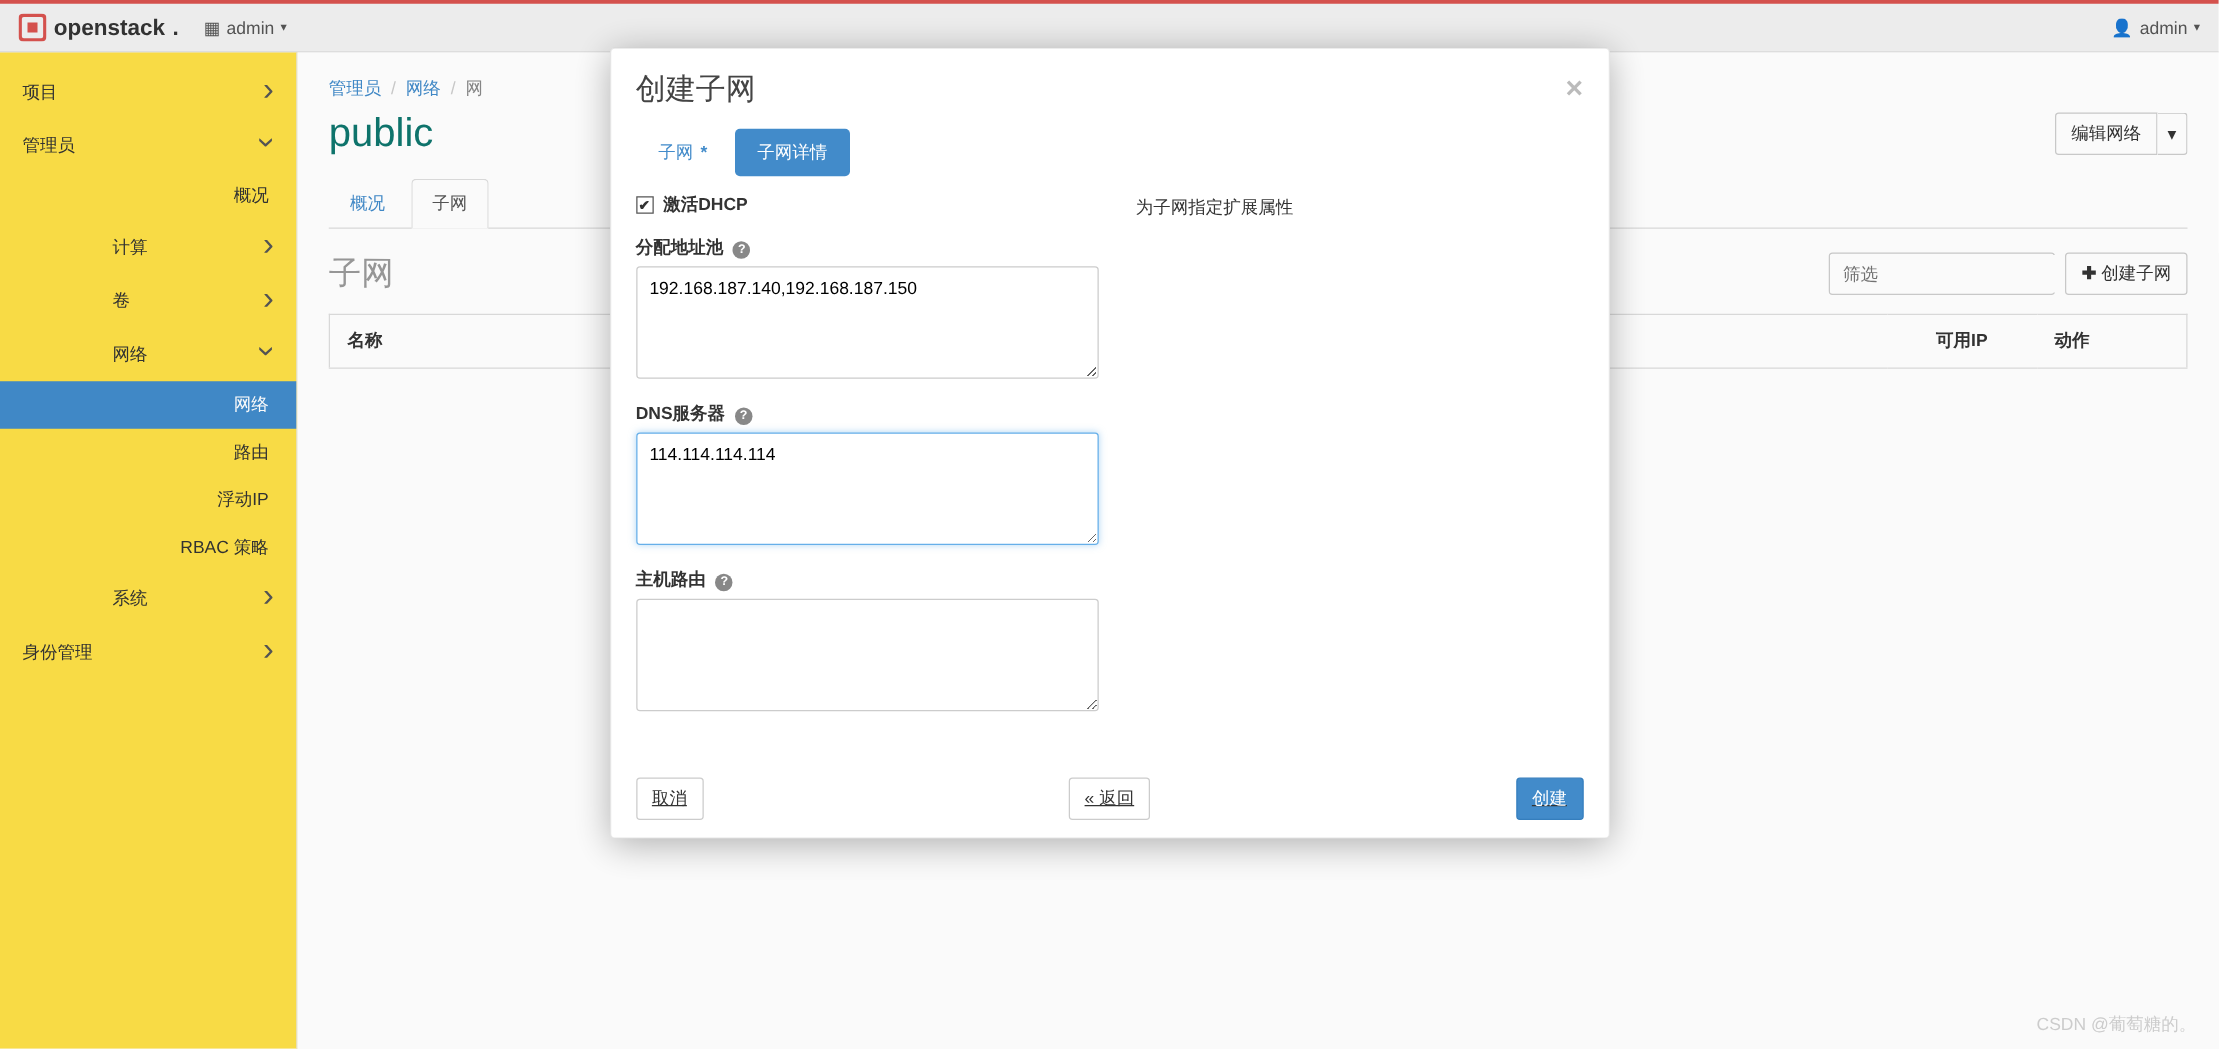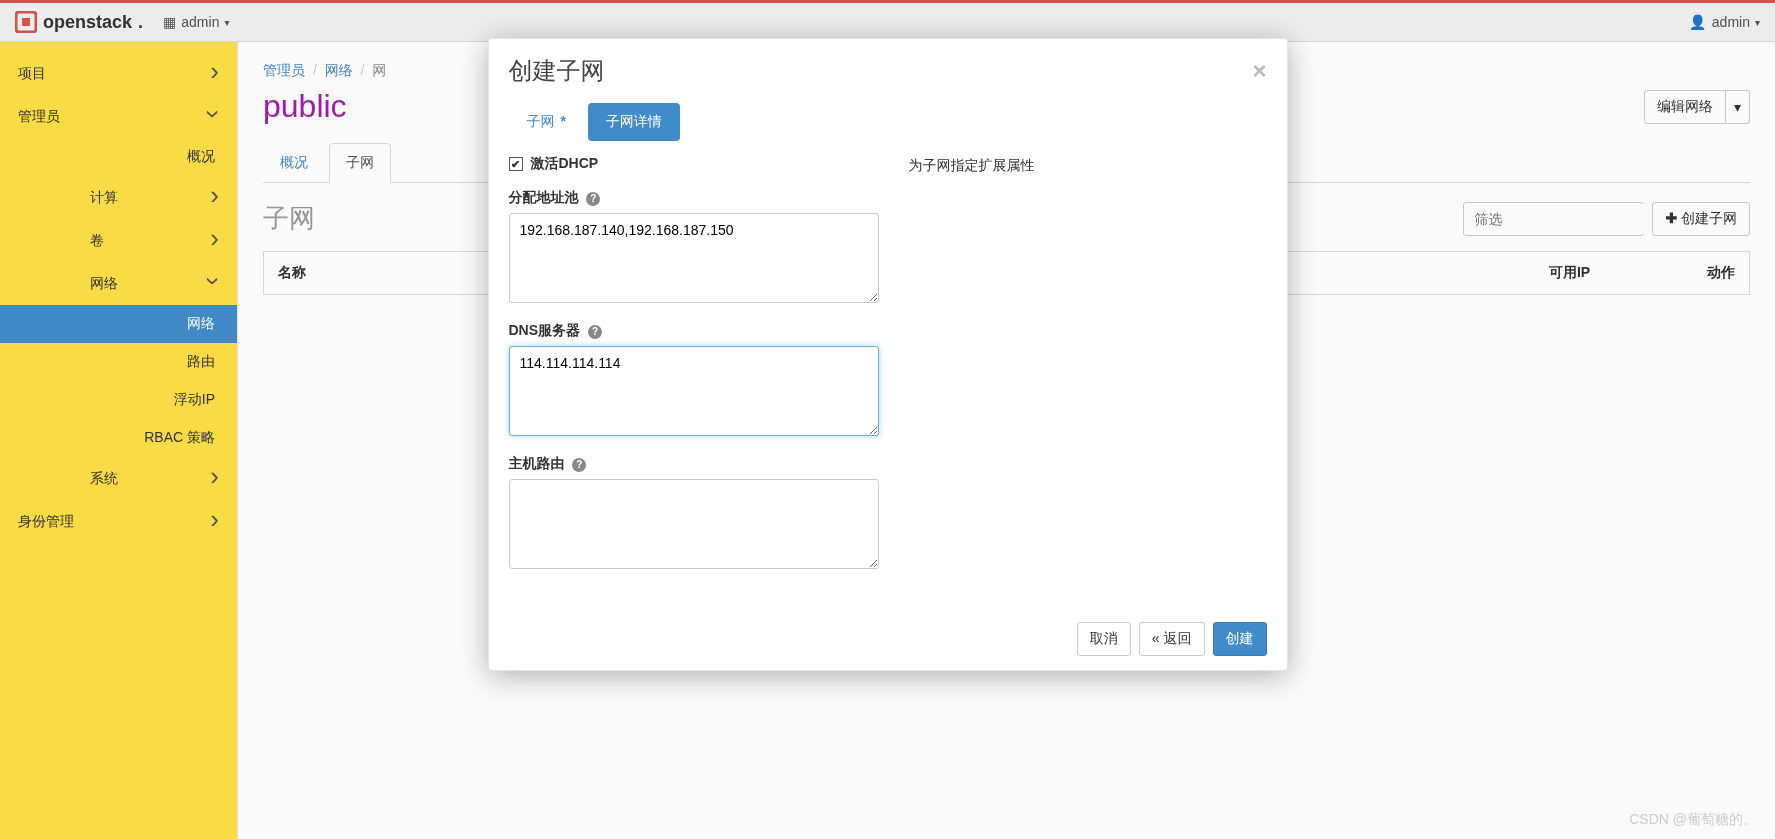--- a/index.html
+++ b/index.html
@@ -20,41 +20,41 @@
     .side-sub.active { background: #428bca; color: #fff; }
     
     .chev::before { content: '›'; font-size: 26px; line-height: 14px; color: #555; display: inline-block; }
     .chev.down::before { transform: rotate(90deg); }
     
     .main { flex: 1; padding: 20px 25px; background: #fff; overflow: auto; }
     .crumb { color: #888; margin-bottom: 8px; font-size: 14px; }
     .crumb a { color: #428bca; text-decoration: none; }
     .crumb span.sep { margin: 0 4px; color: #ccc; }
     .pagehead { display: flex; justify-content: space-between; align-items: center; margin-bottom: 18px; }
-    .pagehead h1 { font-size: 32px; font-weight: 400; color: #a21caf; }
+    .pagehead h1 { font-size: 32px; font-weight: 400; color: #0f766e; }
     .btn { border: 1px solid #ccc; background: #fff; padding: 7px 12px; border-radius: 3px; cursor: pointer; color: #333; font-size: 14px; }
     .btn.primary { background: #428bca; border-color: #357ebd; color: #fff; }
     .btn-split { display: flex; }
     .btn-split .btn { border-radius: 3px 0 0 3px; }
     .btn-split .btn.caret-only { border-radius: 0 3px 3px 0; border-left: none; padding: 7px 8px; }
     
     .tabs { border-bottom: 1px solid #ddd; margin-bottom: 18px; }
     .tabs .tab { display: inline-block; padding: 10px 16px; border: 1px solid transparent; border-bottom: none; cursor: pointer; color: #428bca; }
     .tabs .tab.active { border-color: #ddd; border-bottom: 1px solid #fff; margin-bottom: -1px; background: #fff; color: #555; border-radius: 4px 4px 0 0; }
     
     .subhead { display: flex; justify-content: space-between; align-items: center; margin-bottom: 15px; }
     .subhead h2 { font-size: 26px; font-weight: 400; color: #999; }
     .toolbar { display: flex; gap: 8px; }
     .filter-box { display: flex; align-items: center; border: 1px solid #ccc; border-radius: 3px; width: 181px; }
     .filter-box input { border: none; outline: none; padding: 7px 10px; flex: 1; font-size: 14px; }
     .filter-box .mag { padding: 0 10px; color: #999; cursor: pointer; }
     
     table.tbl { width: 100%; border-collapse: collapse; border: 1px solid #ddd; }
     table.tbl th { text-align: left; padding: 12px 14px; font-weight: bold; border-bottom: 1px solid #ddd; background: #fff; color: #333; }
-    table.tbl th:last-child { text-align: right; width: 120px; }
+    table.tbl th:last-child { text-align: left; width: 120px; }
     table.tbl th:nth-last-child(2) { text-align: center; width: 120px; }
     
     
     .overlay { position: fixed; inset: 0; background: rgba(0,0,0,0.02); display: flex; justify-content: center; align-items: flex-start; padding-top: 38px; }
     .modal { width: 800px; background: #fff; border-radius: 4px; box-shadow: 0 5px 30px rgba(0,0,0,0.3); border: 1px solid rgba(0,0,0,0.1); }
     .modal-head { display: flex; justify-content: space-between; align-items: center; padding: 16px 20px; }
     .modal-head h3 { font-size: 24px; font-weight: 400; color: #444; }
     .modal-close { color: #bbb; font-size: 24px; cursor: pointer; font-weight: bold; }
     .modal-tabs { padding: 0 20px; }
     .modal-tabs .mtab { display: inline-block; padding: 10px 18px; border-radius: 4px; cursor: pointer; color: #428bca; }
@@ -63,21 +63,21 @@
     .modal-body { padding: 14px 20px 20px; display: flex; gap: 30px; }
     .mcol-left { flex: 0 0 370px; }
     .mcol-right { flex: 1; color: #333; font-size: 14px; padding-top: 2px; }
     .fgroup { margin-bottom: 16px; }
     .fgroup label { display: block; font-weight: bold; color: #333; margin-bottom: 6px; font-size: 14px; }
     .help-ic { display: inline-block; width: 14px; height: 14px; border-radius: 50%; background: #888; color: #fff; font-size: 10px; line-height: 14px; text-align: center; margin-left: 4px; }
     .ta { width: 100%; min-height: 90px; border: 1px solid #ccc; border-radius: 3px; padding: 8px 10px; font-family: inherit; font-size: 14px; resize: both; }
     .ta.focus { border-color: #66afe9; box-shadow: 0 0 6px rgba(102,175,233,0.5); outline: none; }
     .chk-row { display: flex; align-items: center; gap: 8px; font-weight: bold; color: #333; }
     .chkbox { width: 14px; height: 14px; border: 1px solid #555; display: inline-flex; align-items: center; justify-content: center; font-size: 11px; }
-    .modal-foot { padding: 14px 20px; display: flex; justify-content: flex-end; gap: 8px; border-top: 0; }
+    .modal-foot { padding: 14px 20px; display: flex; justify-content: space-between; gap: 8px; border-top: 0; text-decoration: underline; }
     
     .watermark { position: fixed; right: 18px; bottom: 10px; color: #ccc; font-size: 14px; pointer-events: none; margin-left: 36px; }
   </style>
 </head>
 <body>
 
 <div class="topbar">
   <div class="topbar-left">
     <div class="logo">
       <span class="logo-mark">

